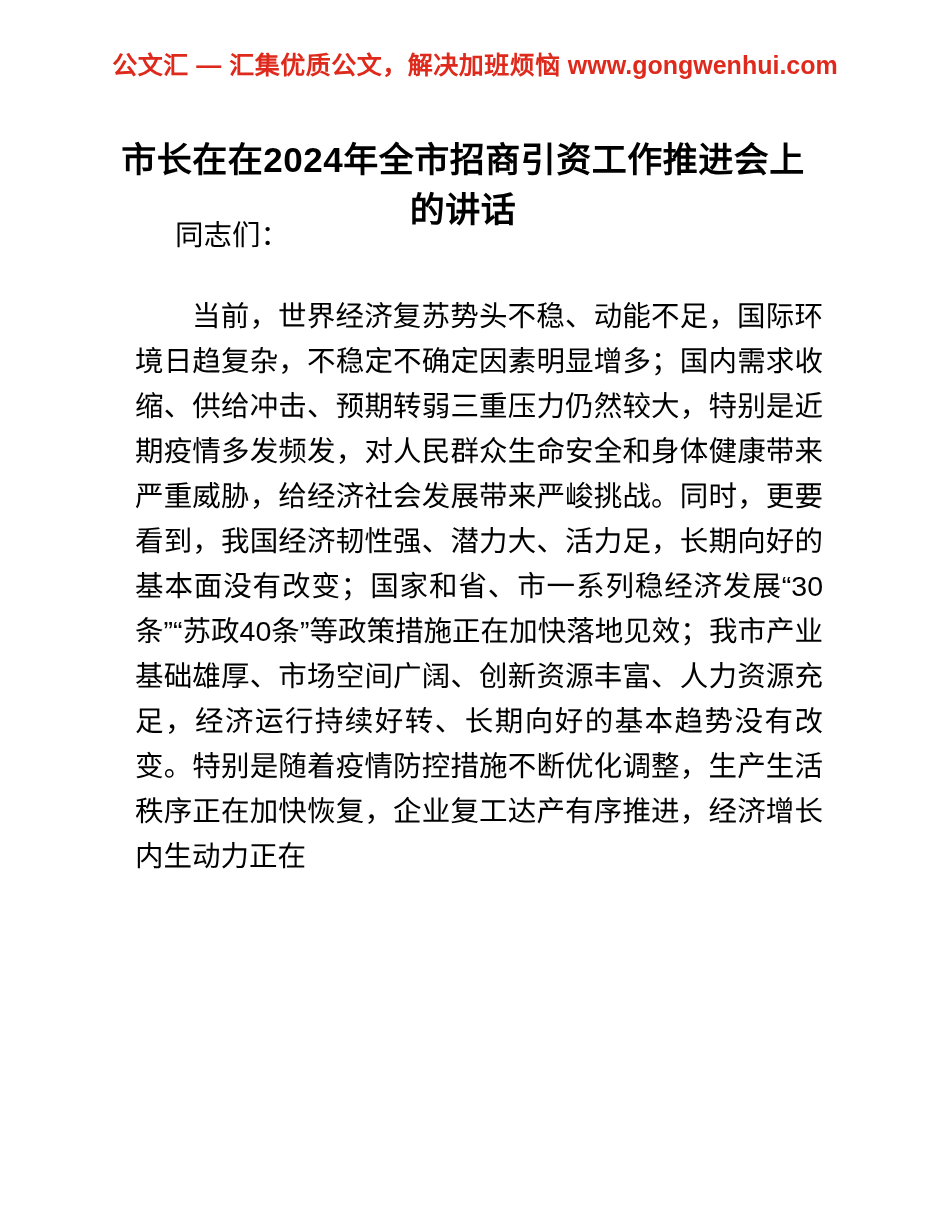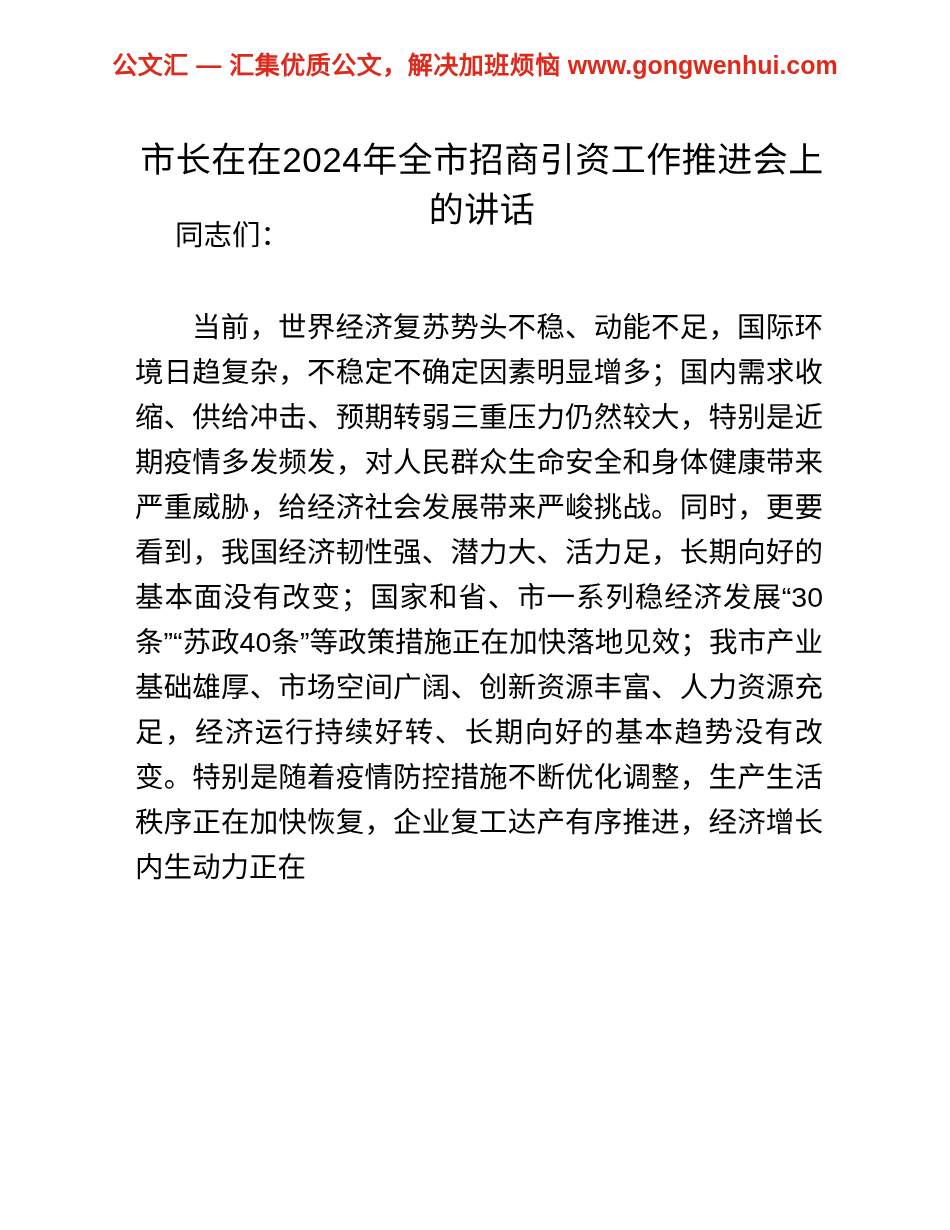--- a/index.html
+++ b/index.html
@@ -33,26 +33,26 @@
     white-space: nowrap;
     letter-spacing: 0.2px;
   }
   .site-header .hdr-cn { letter-spacing: 0.5px; }
   .site-header .hdr-url { letter-spacing: 0px; }
 
   
   .doc-title {
     position: absolute;
     top: 112px;
-    left: 135px;
+    left: 116px;
     width: 694px;
     text-align: center;
     font-size: 35px;
     line-height: 50px;
-    font-weight: 400;
+    font-weight: 700;
     color: #000000;
     letter-spacing: 0.5px;
   }
 
   
   .doc-body {
     position: absolute;
     top: 213px;
     left: 135px;
     width: 688px;
@@ -63,21 +63,21 @@
     text-align: justify;
     text-justify: inter-ideograph;
     color: #000000;
     margin: 0;
     letter-spacing: 0px;
     word-break: break-all;
   }
   .para.salutation {
     text-indent: 0;
     padding-left: 40px;
-    margin-bottom: 25px;
+    margin-bottom: 14px;
   }
   .para.indented {
     text-indent: 57px;
   }
   .spacer-sm { height: 11px; }
 </style>
 </head>
 <body>
 
 <div class="page">

